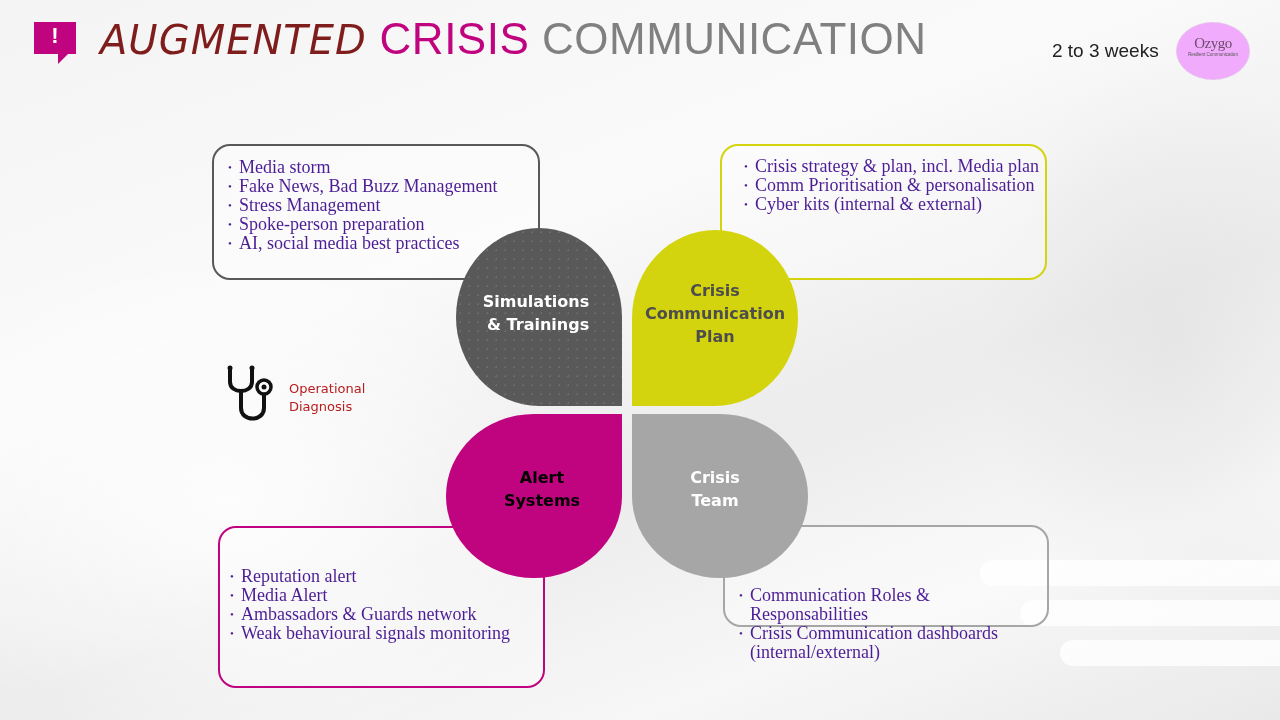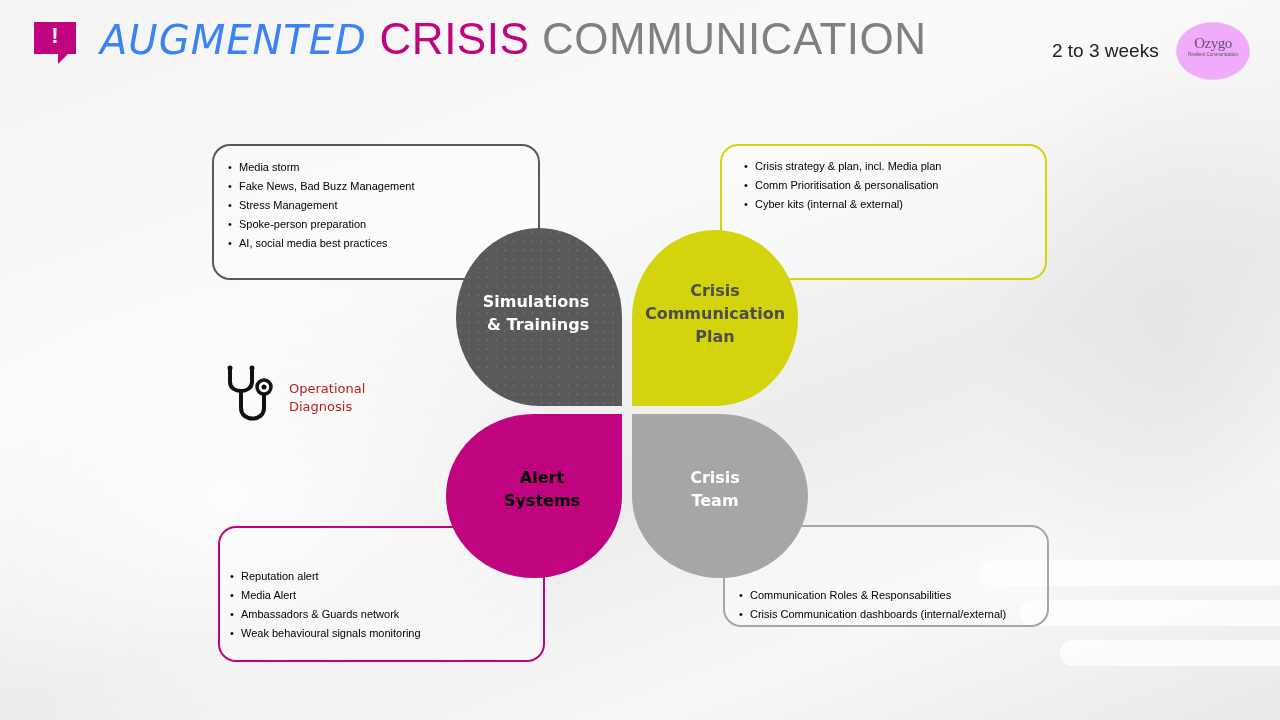--- a/index.html
+++ b/index.html
@@ -13,38 +13,38 @@
     background:radial-gradient(ellipse at center, rgba(255,255,255,0.85) 0%, rgba(255,255,255,0) 70%); }
   .bg-swoosh.s2 { right:-80px; top:60px; width:380px; height:560px; border-radius:50%;
     background:radial-gradient(ellipse at center, rgba(225,225,225,0.6) 0%, rgba(240,240,240,0) 70%); }
   .bg-stripe { position:absolute; right:0; height:26px; background:rgba(255,255,255,0.8); border-radius:14px 0 0 14px; }
 
   .title-icon { position:absolute; left:34px; top:22px; width:42px; height:32px; background:#c0047f; }
   .title-icon::after { content:""; position:absolute; left:24px; top:32px; border-left:10px solid #c0047f; border-bottom:10px solid transparent; }
   .title-icon span { position:absolute; left:0; right:0; top:1px; text-align:center; color:#fff; font-weight:bold; font-size:22px; }
 
   .title { position:absolute; left:100px; top:14px; font-size:44px; white-space:nowrap; letter-spacing:0.5px; }
-  .title .t1 { color:#3b82f6; font-family:"DejaVu Sans", sans-serif; font-style:italic; font-weight:normal; font-size:40px; letter-spacing:1px; }
+  .title .t1 { color:#7f1d1d; font-family:"DejaVu Sans", sans-serif; font-style:italic; font-weight:normal; font-size:40px; letter-spacing:1px; }
   .title .t2 { color:#c0047f; }
   .title .t3 { color:#808080; }
 
   .duration { position:absolute; left:1052px; top:40px; font-size:19px; color:#222; }
   .logo { position:absolute; left:1176px; top:22px; width:72px; height:56px; border-radius:50%; background:#f0abfc; border:1px dotted #ddd; text-align:center; }
   .logo .name { font-family:"Liberation Serif", serif; font-size:15px; color:#6d4b6d; margin-top:12px; letter-spacing:-0.5px; }
   .logo .tag { font-size:4.5px; color:#555; margin-top:0px; }
 
   .box { position:absolute; background:rgba(255,255,255,0.35); border:2px solid; border-radius:18px; box-sizing:border-box; }
-  .box ul { list-style:none; margin:0; padding:0; font-family:Liberation Sans, sans-serif; font-size:11px; color:#000000; }
+  .box ul { list-style:none; margin:0; padding:0; font-family:Liberation Serif, serif; font-size:18px; color:#4c1d95; }
   .box li { line-height:19px; padding-left:11px; position:relative; white-space:nowrap; }
   .box li::before { content:"•"; position:absolute; left:0; font-size:11px; }
   .box-tl { left:212px; top:144px; width:328px; height:136px; border-color:#595959; }
   .box-tl ul { position:absolute; left:14px; top:12px; }
   .box-tr { left:720px; top:144px; width:327px; height:136px; border-color:#d4d40e; }
   .box-tr ul { position:absolute; left:22px; top:11px; }
-  .box-bl { left:218px; top:526px; width:327px; height:136px; border-color:#c0047f; }
+  .box-bl { left:218px; top:526px; width:327px; height:162px; border-color:#c0047f; }
   .box-bl ul { position:absolute; left:10px; top:39px; }
   .box-br { left:723px; top:525px; width:326px; height:102px; border-color:#a6a6a6; }
   .box-br ul { position:absolute; left:14px; top:59px; white-space:normal; }
   .box-br li { white-space:normal; width:280px; }
 
   .petal { position:absolute; display:flex; align-items:center; justify-content:center; text-align:center;
     font-family:"DejaVu Sans", sans-serif; font-size:16px; font-weight:bold; line-height:23px; }
   .petal-tl { left:456px; top:228px; width:166px; height:178px; background:#595959; color:#fff;
     border-radius:50% 50% 0 50% / 50% 50% 0 50%;
     background-image:radial-gradient(rgba(255,255,255,0.12) 1px, transparent 1px); background-size:9px 9px;text-align:right; }

